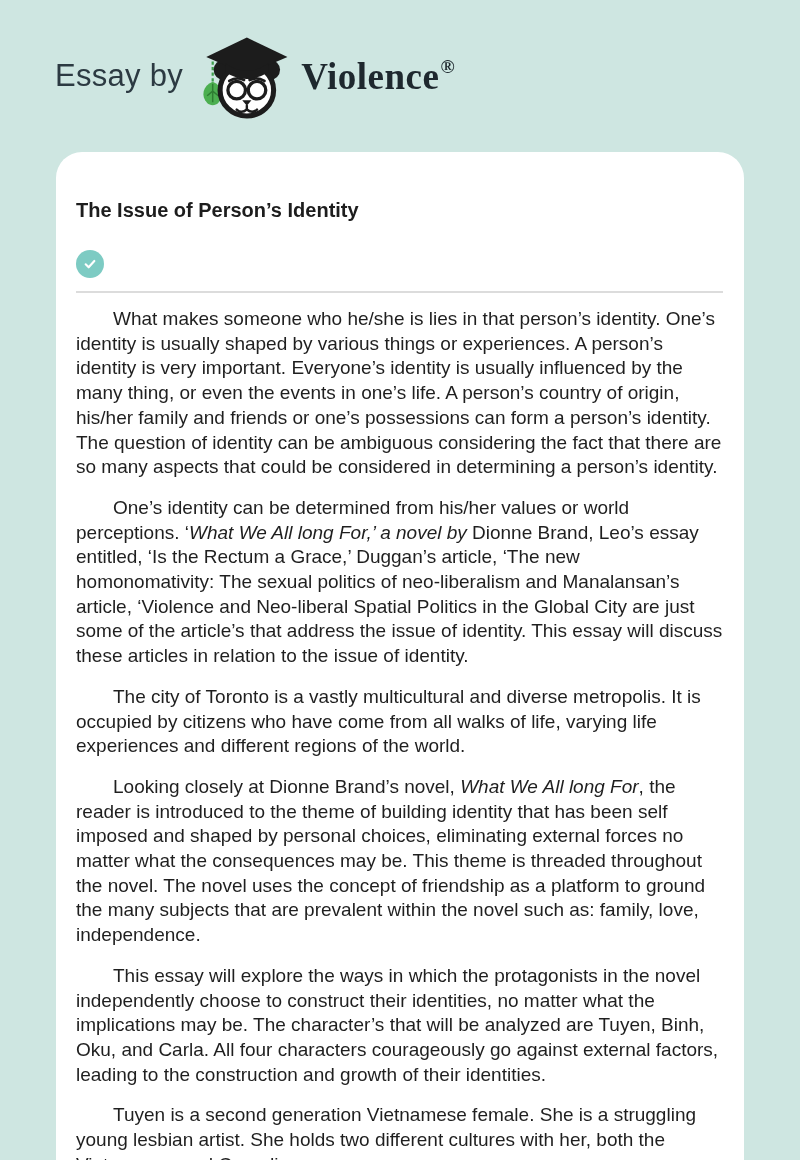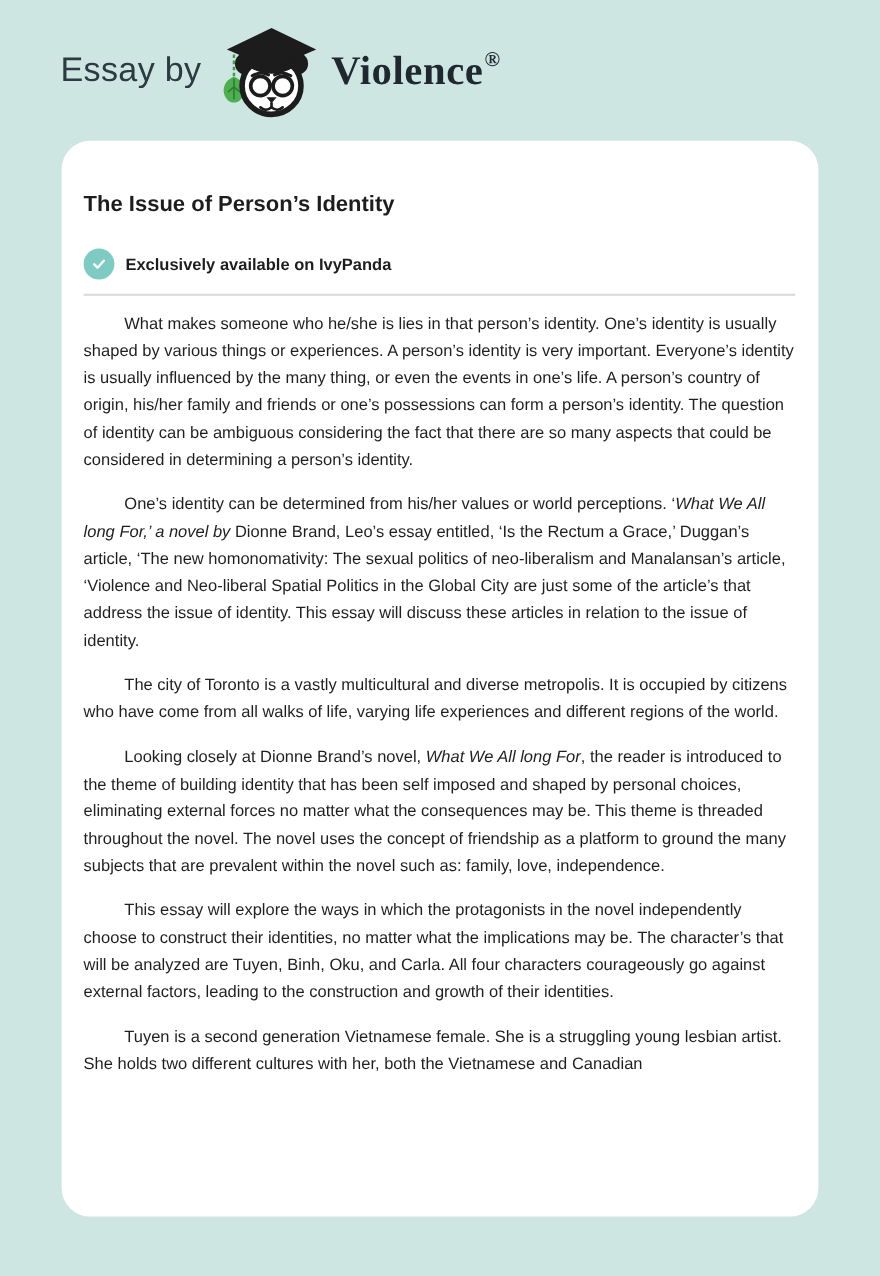--- a/index.html
+++ b/index.html
@@ -7,21 +7,21 @@
     --header-ink:#2c3a42; --divider:#dcdcdc;
   }
   *{box-sizing:border-box;}
   html,body{margin:0;padding:0;}
   body{
     width:800px;height:1160px;background:var(--bg);
     font-family:"Liberation Sans", sans-serif;color:var(--ink);
     -webkit-font-smoothing:antialiased;
   }
   .header{
-    height:128px;display:flex;align-items:center;padding-left:55px;
+    height:152px;display:flex;align-items:center;padding-left:55px;
   }
   .essay-by{
     font-size:31px;color:var(--header-ink);letter-spacing:0.3px;
   }
   .logo{
     width:96px;height:92px;margin:0 8px 0 14px;display:inline-flex;
     align-items:center;justify-content:center;position:relative;top:4px;
   }
   .brand{
     font-family:"Liberation Serif", serif;font-weight:bold;font-size:37px;
@@ -40,21 +40,21 @@
   }
   .badge-circle{
     width:28px;height:28px;border-radius:50%;background:var(--accent);
     display:flex;align-items:center;justify-content:center;flex:0 0 28px;
   }
   .badge-label{font-size:15px;font-weight:bold;color:#1d1d1d;}
   .divider{
     border:none;border-top:2px solid var(--divider);margin:13px 0 1px 0;
   }
   .essay-body p{
-    margin:16px 0 0 0;font-size:15px;line-height:24.7px;color:var(--ink);
+    margin:16px 0 0 0;font-size:19px;line-height:24.7px;color:var(--ink);
     text-indent:37px;
   }
   .essay-body p:first-child{margin-top:14px;}
   .it{font-style:italic;}
 </style>
 </head>
 <body>
 
 <div class="page">
 
@@ -93,21 +93,20 @@
 
   <main class="card">
     <h1 class="title">The Issue of Person’s Identity</h1>
 
     <div class="badge">
       <span class="badge-circle">
         <svg viewBox="0 0 24 24" width="16" height="16" aria-hidden="true">
           <path d="M5.5 12.5 L10 17 L18.5 7.5" stroke="#ffffff" stroke-width="3.2" fill="none" stroke-linecap="round" stroke-linejoin="round"></path>
         </svg>
       </span>
-      <span class="badge-label">Exclusively available on IvyPanda</span>
     </div>
 
     <hr class="divider">
 
     <div class="essay-body">
         <p><span>What makes someone who he/she is lies in that person’s identity. One’s identity is usually shaped by various things or experiences. A person’s identity is very important. Everyone’s identity is usually influenced by the many thing, or even the events in one’s life. A person’s country of origin, his/her family and friends or one’s possessions can form a person’s identity. The question of identity can be ambiguous considering the fact that there are so many aspects that could be considered in determining a person’s identity.</span></p>
         <p><span>One’s identity can be determined from his/her values or world perceptions. ‘</span><span class="it">What We All long For,’ a novel by </span><span>Dionne Brand, Leo’s essay entitled, ‘Is the Rectum a Grace,’ Duggan’s article, ‘The new homonomativity: The sexual politics of neo-liberalism and Manalansan’s article, ‘Violence and Neo-liberal Spatial Politics in the Global City are just some of the article’s that address the issue of identity. This essay will discuss these articles in relation to the issue of identity.</span></p>
         <p><span>The city of Toronto is a vastly multicultural and diverse metropolis. It is occupied by citizens who have come from all walks of life, varying life experiences and different regions of the world.</span></p>
         <p><span>Looking closely at Dionne Brand’s novel, </span><span class="it">What We All long For</span><span>, the reader is introduced to the theme of building identity that has been self imposed and shaped by personal choices, eliminating external forces no matter what the consequences may be. This theme is threaded throughout the novel. The novel uses the concept of friendship as a platform to ground the many subjects that are prevalent within the novel such as: family, love, independence.</span></p>
         <p><span>This essay will explore the ways in which the protagonists in the novel independently choose to construct their identities, no matter what the implications may be. The character’s that will be analyzed are Tuyen, Binh, Oku, and Carla. All four characters courageously go against external factors, leading to the construction and growth of their identities.</span></p>

